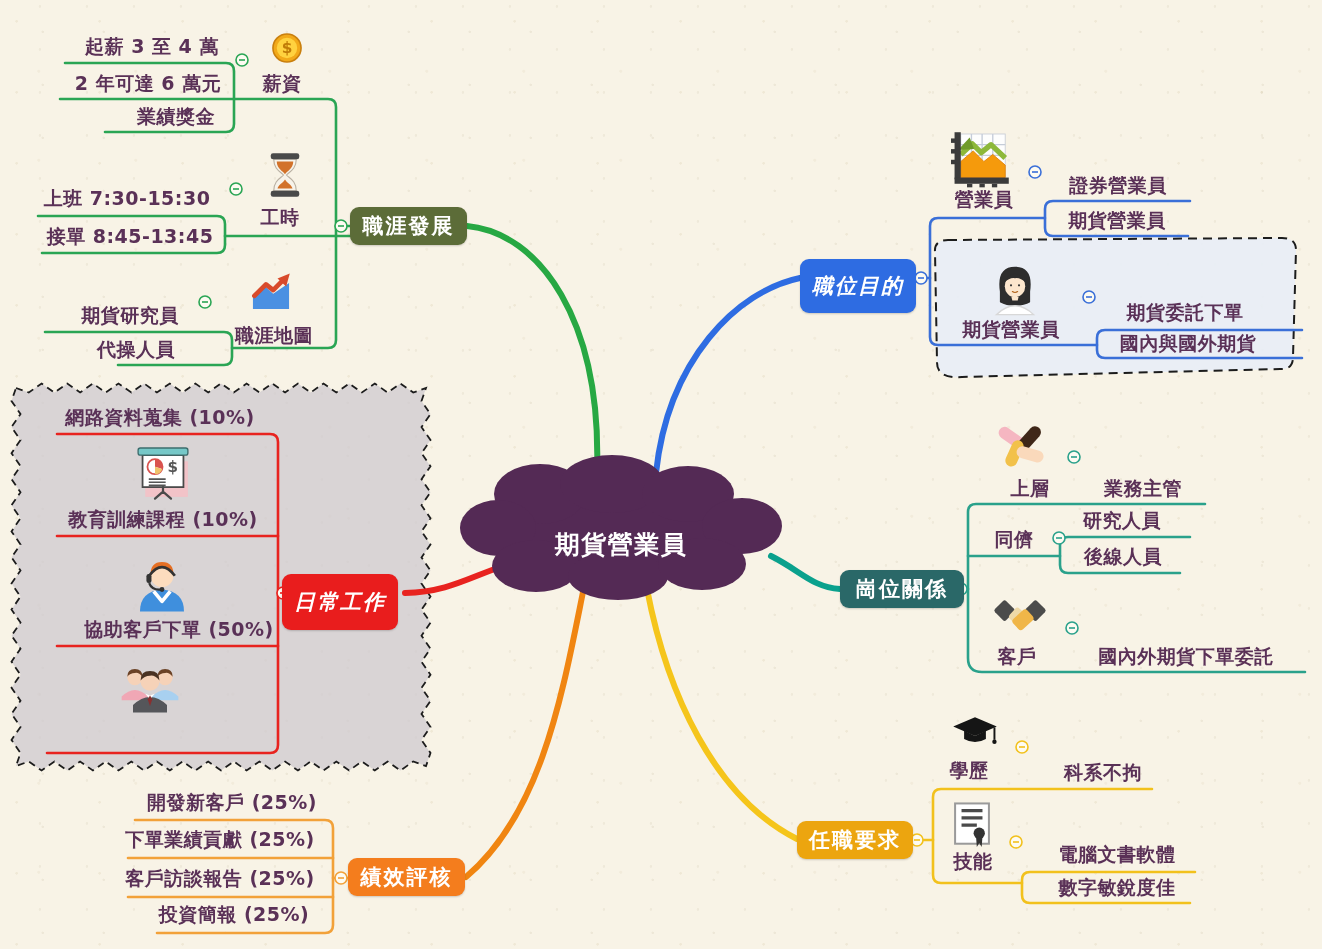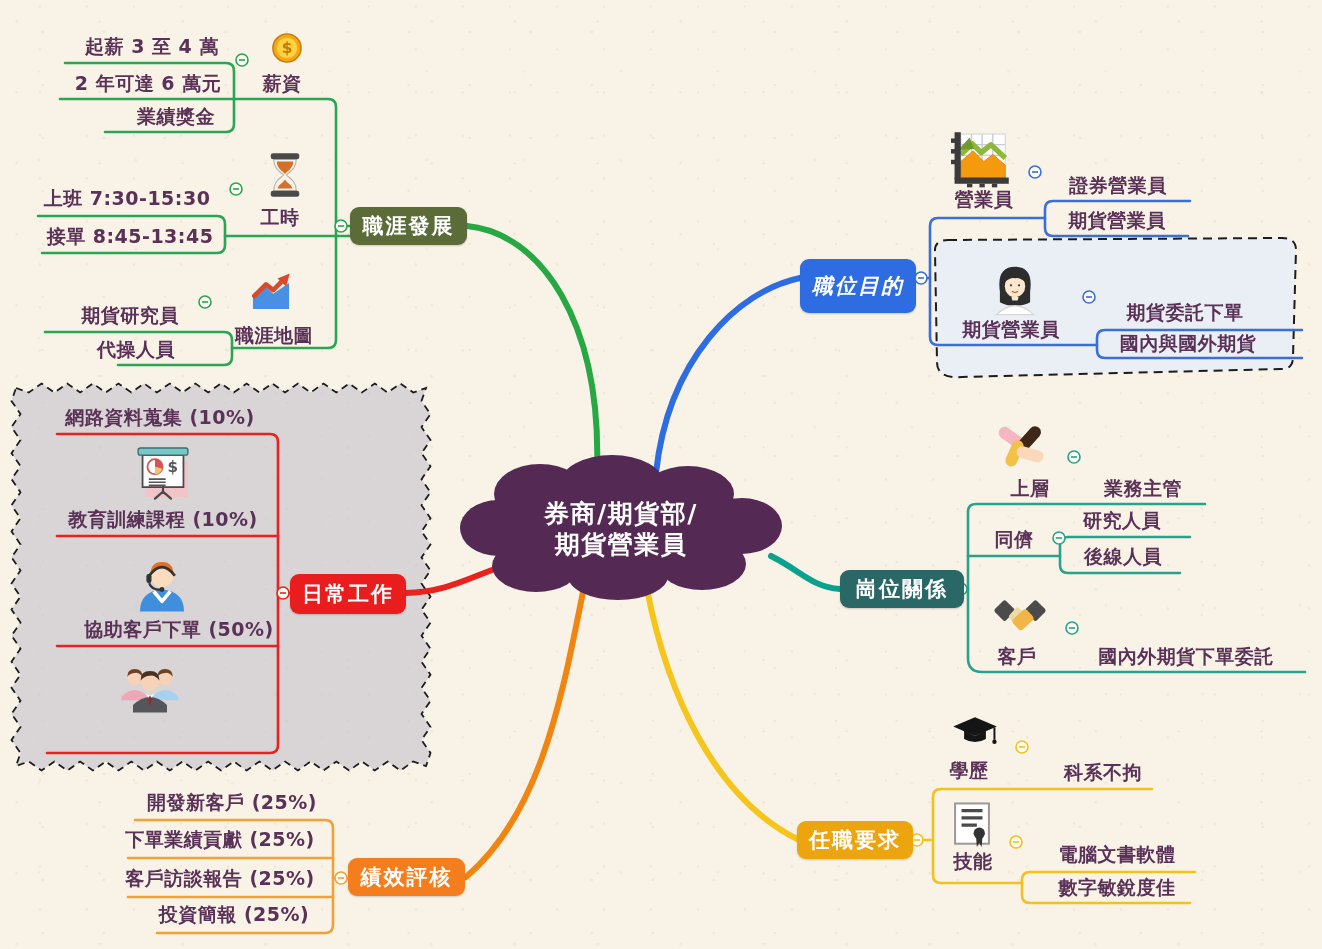--- a/index.html
+++ b/index.html
@@ -164,26 +164,25 @@
         <path d="M-3,0H3" stroke="#f2c11c" stroke-width="1.6"></path>
       </g>
       <g transform="translate(341,878)">
         <circle r="6" fill="#fdfbf2" stroke="#f2a139" stroke-width="1.6"></circle>
         <path d="M-3,0H3" stroke="#f2a139" stroke-width="1.6"></path>
       </g>
     </svg>
 
   <div class="blabel" style="left: 350px; top: 207px; width: 117px; height: 38px; background: rgb(92, 108, 56); text-align: center;">職涯發展</div>
   <div class="blabel" style="left: 800px; top: 259px; width: 116px; height: 54px; background: rgb(46, 108, 226); font-style: italic;">職位目的</div>
-  <div class="blabel" style="left: 290px; top: 574px; width: 116px; height: 40px; background: rgb(233, 29, 29);">日常工作</div>
+  <div class="blabel" style="left: 282px; top: 574px; width: 116px; height: 56px; background: rgb(233, 29, 29); font-style: italic;">日常工作</div>
   <div class="blabel" style="left: 840px; top: 570px; width: 124px; height: 38px; background: rgb(42, 104, 104); font-family: Liberation Mono, monospace;">崗位關係</div>
   <div class="blabel" style="left: 348px; top: 858px; width: 117px; height: 38px; background: rgb(244, 125, 29);">績效評核</div>
   <div class="blabel" style="left: 797px; top: 821px; width: 116px; height: 38px; background: rgb(236, 165, 15);">任職要求</div>
 
-  <div class="cloudtext" style="left:621px;top:513px;">券商/期貨部/</div>
   <div class="cloudtext" style="left:621px;top:544px;">期貨營業員</div>
 
   <div class="nt" style="left:152px;top:47px;">起薪 3 至 4 萬</div>
   <div class="nt" style="left:148px;top:84px;">2 年可達 6 萬元</div>
   <div class="nt" style="left:176px;top:117px;">業績獎金</div>
   <div class="nt" style="left:282px;top:84px;">薪資</div>
   <div class="nt" style="left:127px;top:199px;">上班 7:30-15:30</div>
   <div class="nt" style="left:130px;top:237px;">接單 8:45-13:45</div>
   <div class="nt" style="left:280px;top:218px;">工時</div>
   <div class="nt" style="left:130px;top:316px;">期貨研究員</div>

